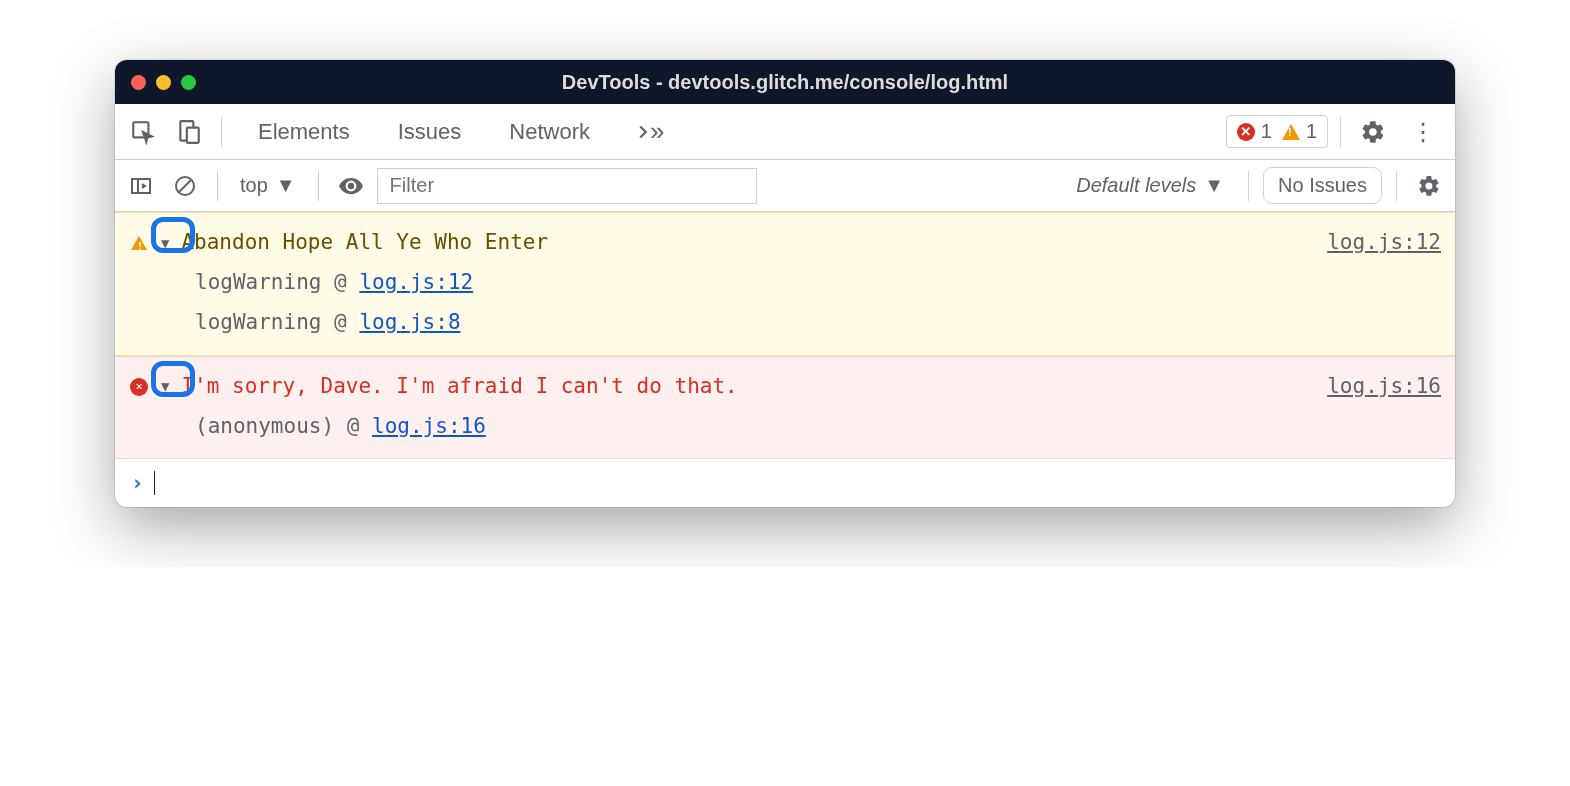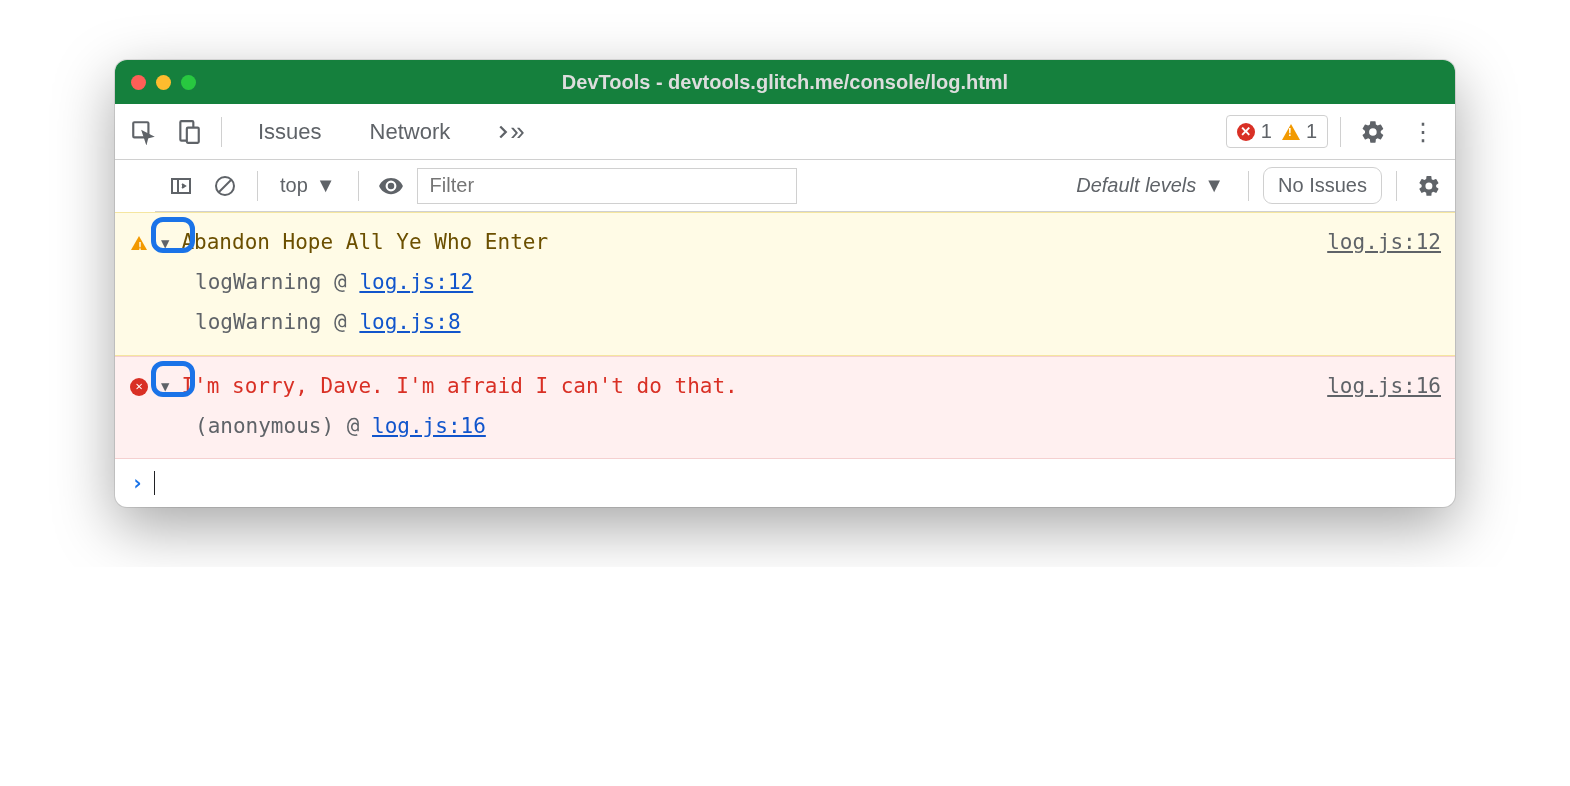--- a/index.html
+++ b/index.html
@@ -14,21 +14,21 @@
   }
   .window {
     width: 1340px;
     border-radius: 12px;
     overflow: hidden;
     box-shadow: 0 20px 60px rgba(0,0,0,0.35), 0 0 0 1px rgba(0,0,0,0.1);
     background: #fff;
   }
   
   .titlebar {
-    background: #15803d;
+    background: #0f172a;
     height: 44px;
     display: flex;
     align-items: center;
     padding: 0 16px;
     position: relative;
   }
   .traffic-lights { display: flex; gap: 10px; }
   .dot { width: 15px; height: 15px; border-radius: 50%; }
   .dot.red { background: #ff5f57; }
   .dot.yellow { background: #febc2e; }
@@ -124,21 +124,20 @@
   .gear { color: #5f6368; }
   .kebab { color: #5f6368; font-size: 24px; padding: 0 12px; }
   
   .toolbar {
     display: flex;
     align-items: center;
     height: 52px;
     border-bottom: 1px solid #d0d0d0;
     padding: 0 8px;
     gap: 8px;
-    margin-left: 40px;
   }
   .toolbar .icon-btn {
     width: 36px; height: 36px;
     display: flex; align-items: center; justify-content: center;
     color: #5f6368;
   }
   .ctx {
     display: flex; align-items: center; gap: 8px;
     font-size: 20px; color: #5f6368;
     padding: 0 8px;
@@ -269,20 +268,21 @@
       </svg>
     </div>
     <div class="icon-btn">
       <svg width="26" height="26" viewBox="0 0 24 24" fill="none" stroke="#5f6368" stroke-width="2">
         <rect x="4" y="2" width="12" height="18" rx="1"></rect>
         <rect x="10" y="8" width="11" height="14" rx="1" fill="#fff"></rect>
       </svg>
     </div>
     <div class="divider"></div>
     <div class="main-tabs">
+      <div class="main-tab">Elements</div>
       <div class="main-tab">Issues</div>
       <div class="main-tab">Network</div>
     </div>
     <div class="more-tabs">
       <svg width="22" height="22" viewBox="0 0 24 24" fill="none" stroke="#5f6368" stroke-width="2.5">
         <path d="M6 9l6 6 6-6" transform="rotate(-90 12 12)"></path>
         <path d="M13 9l6 6" transform="rotate(-90 12 12)" style="display:none"></path>
       </svg>
       <span style="font-size:26px; margin-left:-4px;">»</span>
     </div>

